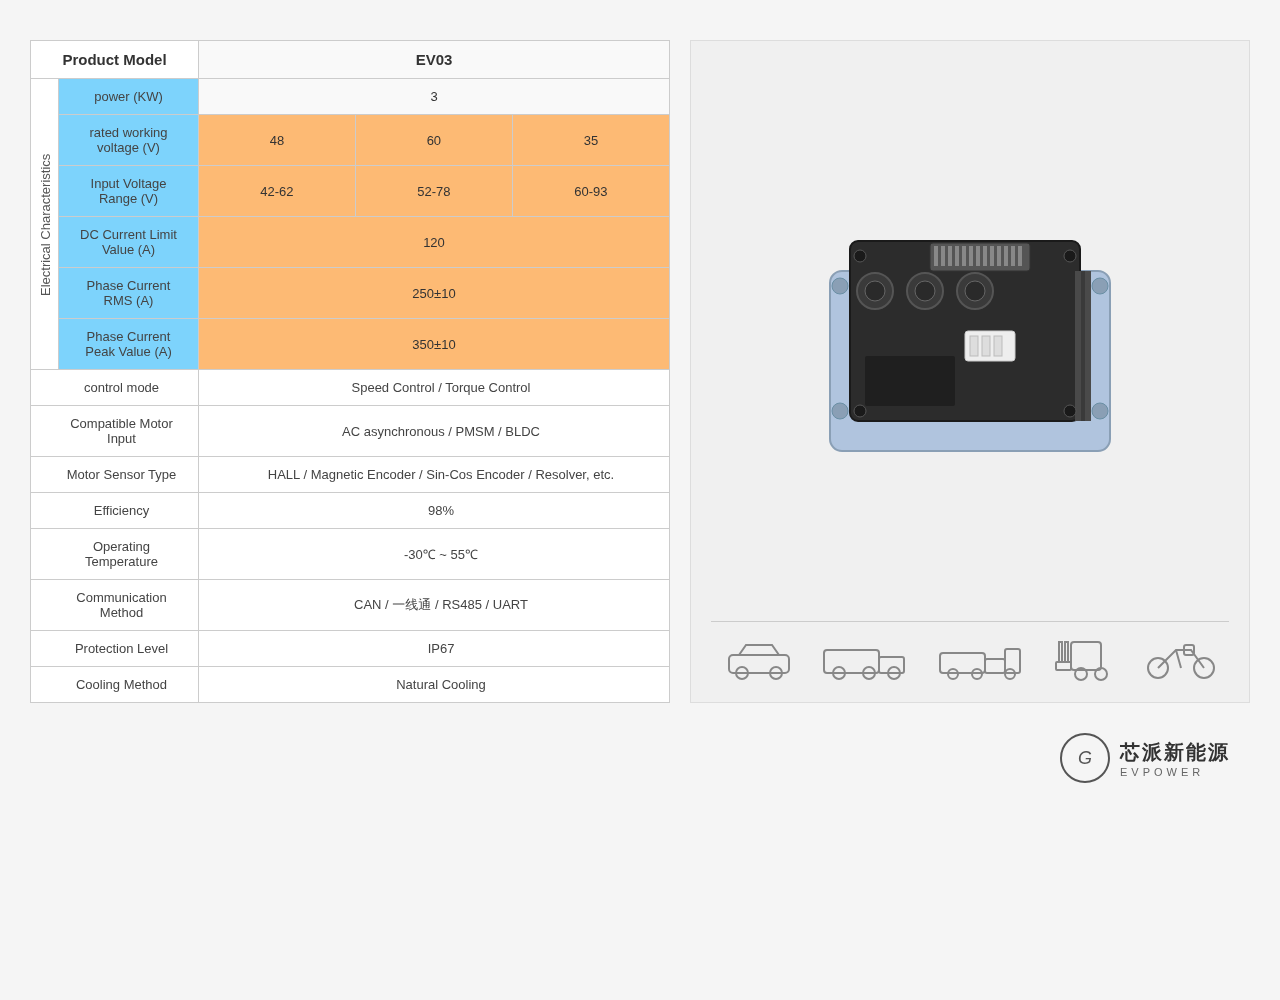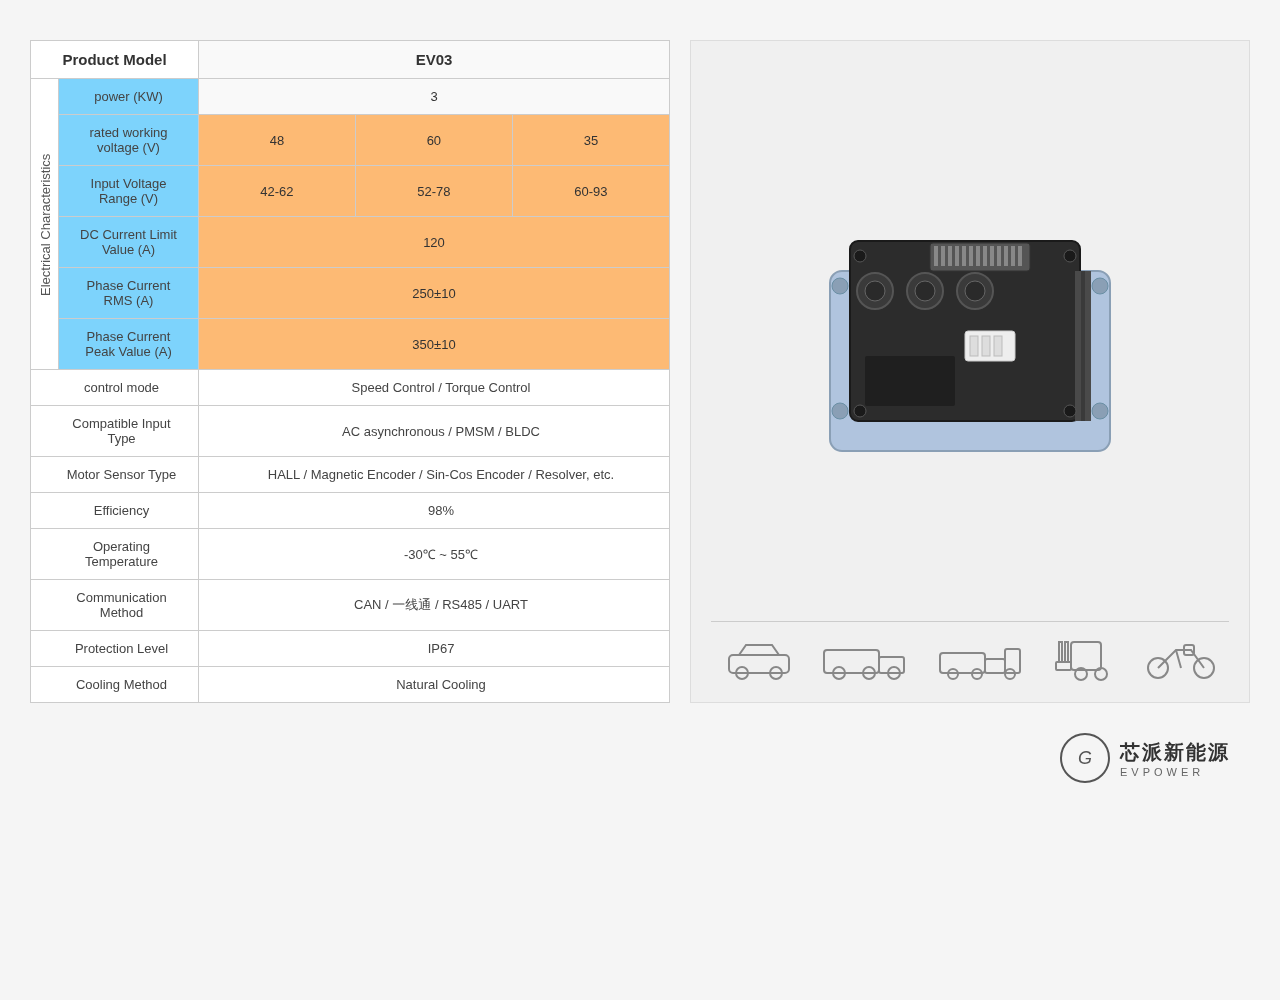--- a/index.html
+++ b/index.html
@@ -211,21 +211,21 @@
         <tr>
           <td class="sub-label">Phase Current Peak Value (A)</td>
           <td class="value-cell" colspan="3">350±10</td>
         </tr>
 
         <tr class="category-row">
           <td colspan="2">control mode</td>
           <td colspan="3" class="full-span">Speed Control / Torque Control</td>
         </tr>
         <tr class="category-row">
-          <td colspan="2">Compatible Input Type</td>
+          <td colspan="2">Compatible Motor Input</td>
           <td colspan="3" class="full-span">AC asynchronous  /  PMSM / BLDC</td>
         </tr>
         <tr class="category-row">
           <td colspan="2">Motor Sensor Type</td>
           <td colspan="3" class="full-span">HALL / Magnetic Encoder / Sin-Cos Encoder / Resolver, etc.</td>
         </tr>
         <tr class="category-row">
           <td colspan="2">Efficiency</td>
           <td colspan="3" class="full-span">98%</td>
         </tr>

